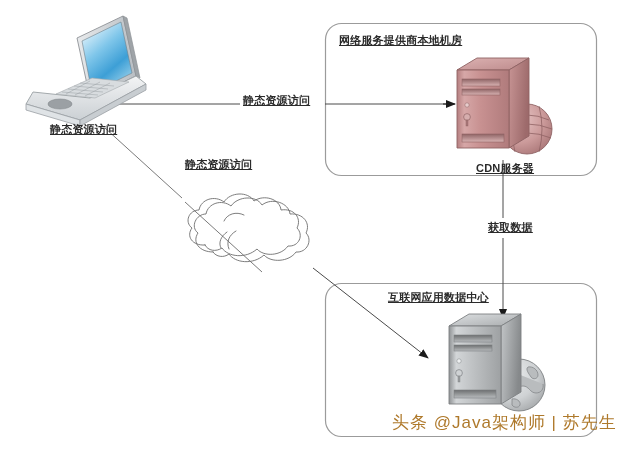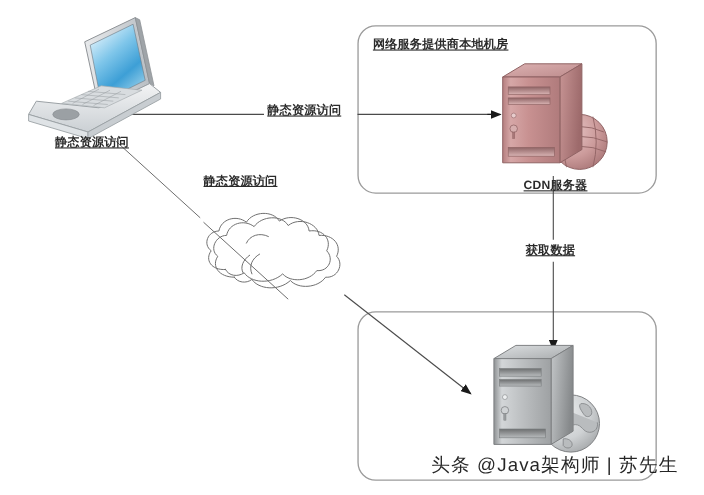--- a/index.html
+++ b/index.html
@@ -29,21 +29,21 @@
     font-weight: bold;
     color: #2b2b2b;
     white-space: nowrap;
     letter-spacing: 0.2px;
     text-decoration: underline;
   }
   .watermark {
     position: absolute;
     font-family: "Liberation Sans", "DejaVu Sans", sans-serif;
     font-size: 17px;
-    color: #000000;
+    color: #a16207;
     white-space: nowrap;
     opacity: 0.85;
     letter-spacing: 1px;
   }
 </style>
 </head>
 <body>
 
 <div id="canvas">
 
@@ -253,19 +253,20 @@
   <div class="label" style="left:50px; top:122px;">静态资源访问</div>
 
   <div class="label" style="left:243px; top:93px;">静态资源访问</div>
 
   <div class="label" style="left:185px; top:157px;">静态资源访问</div>
 
   <div class="label" style="left:339px; top:33px;">网络服务提供商本地机房</div>
 
   <div class="label" style="left:476px; top:161px;">CDN服务器</div>
 
-  <div class="label" style="left:478px; top:220px;">获取数据</div>
-
+  <div class="label" style="left:488px; top:220px;">获取数据</div>
+
+  <div class="label" style="left:388px; top:290px;">互联网应用数据中心</div>
 
 
   <div class="watermark" style="left:392px; top:411px;">头条 @Java架构师 | 苏先生</div>
 
 </div>
 
 </body></html>

